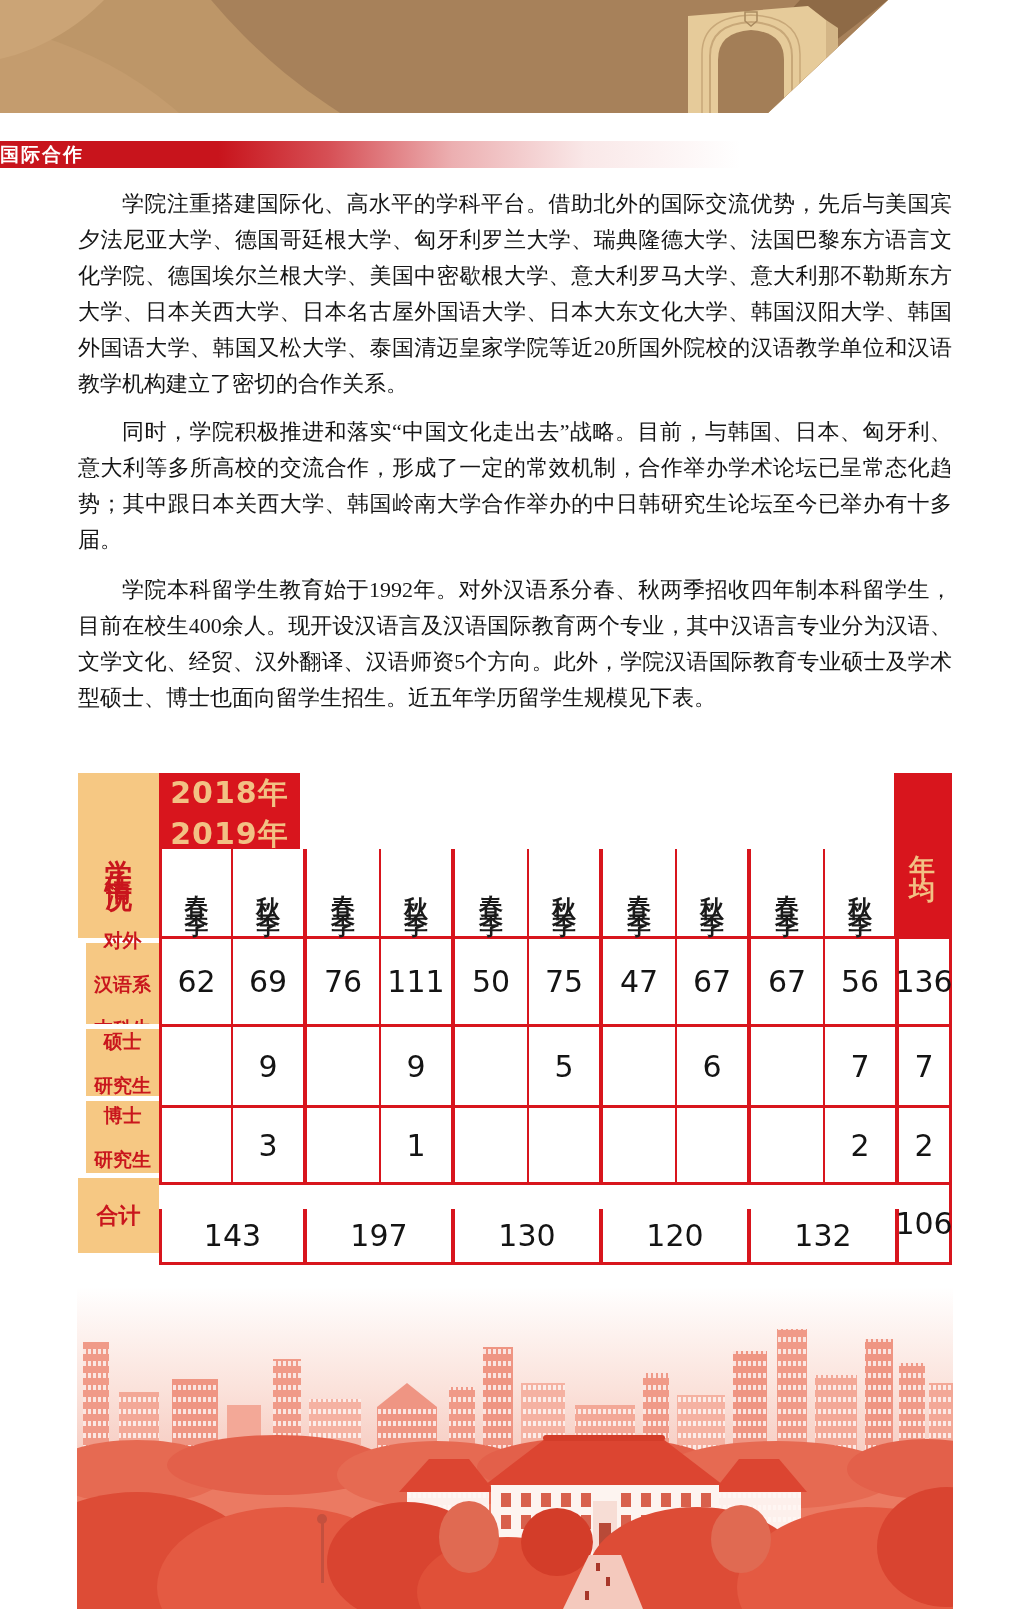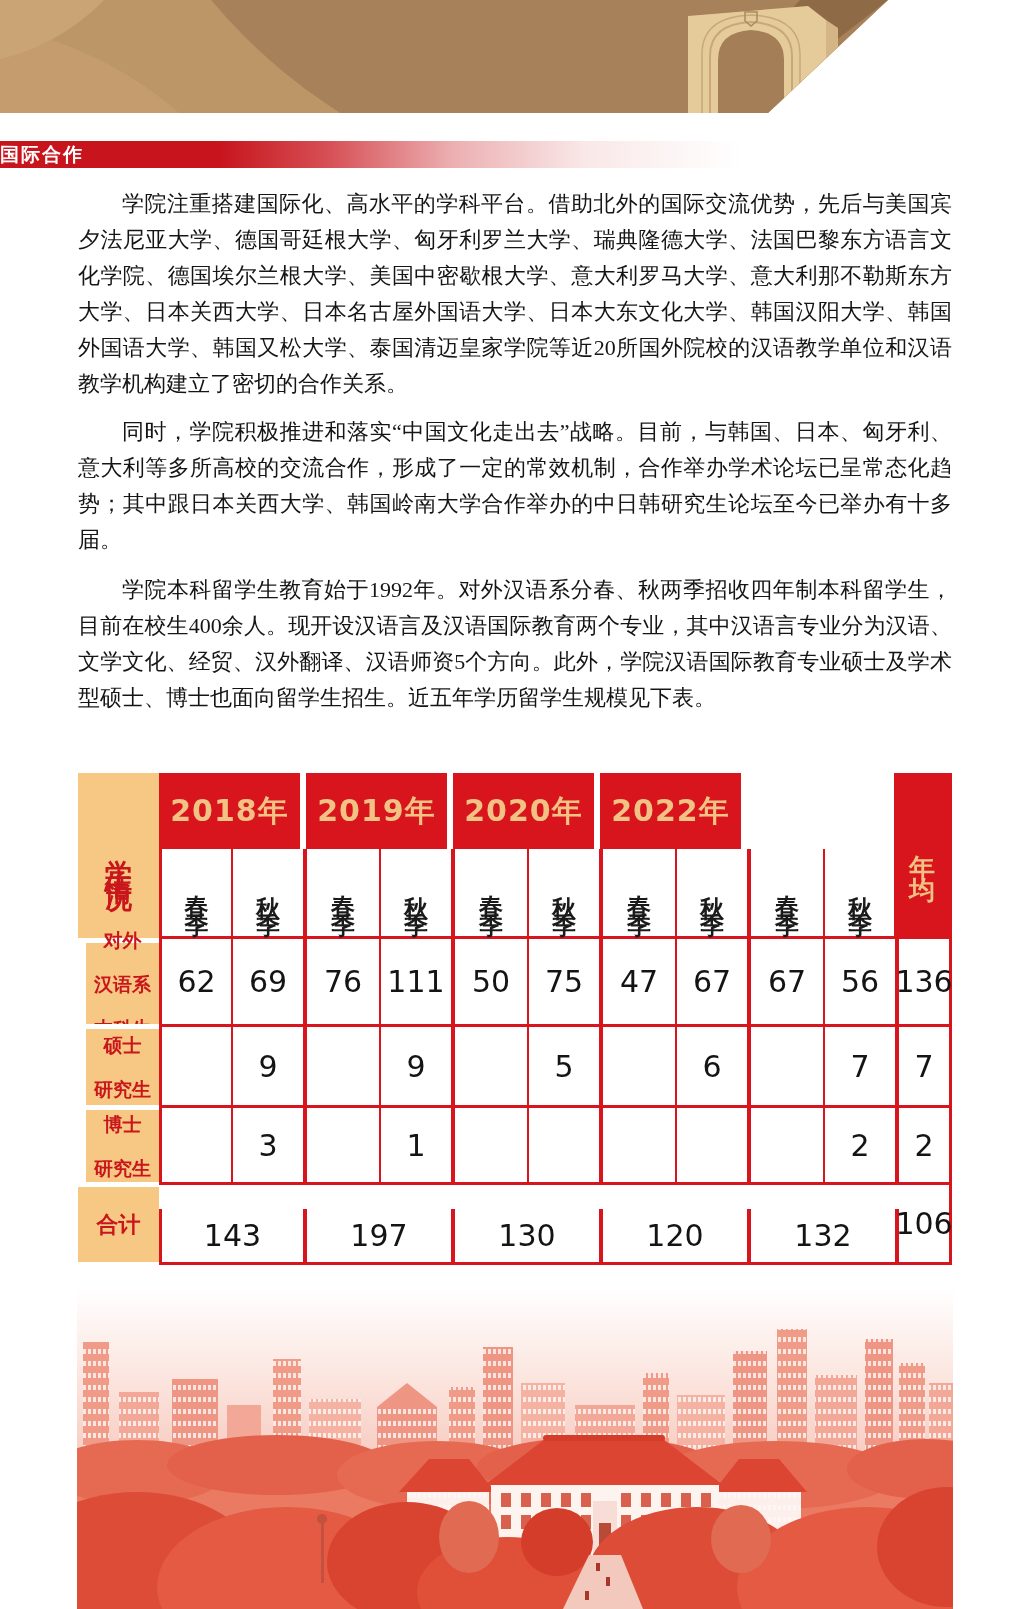--- a/index.html
+++ b/index.html
@@ -28,23 +28,23 @@
   .stu-table{position:absolute;left:78px;top:773px;display:flex;}
   .label-col{width:81px;display:flex;flex-direction:column;}
   .lab{
     box-sizing:border-box;background:#f6c883;color:#c9161d;font-weight:bold;
     display:flex;align-items:center;justify-content:center;text-align:center;
   }
   .lab.gap{border-top:5px solid #ffffff;}
   .corner{height:165px;writing-mode:vertical-rl;text-orientation:upright;
           font-size:27px;letter-spacing:9px;}
   .rowlab{font-size:19px;line-height:22px;margin-left:8px;}
-  .h-r0{height:86px;} .h-r1{height:81px;} .h-r2{height:77px;} .h-tot{height:80px;}
+  .h-r0{height:86px;} .h-r1{height:72px;} .h-r2{height:77px;} .h-tot{height:80px;}
   .data-col{width:793px;position:relative;}
-  .year-row{display:flex;height:76px;}
+  .year-row{display:flex;height:76px;flex-direction:column;}
   .year-cell{
     box-sizing:border-box;width:147px;height:76px;background:#d8151d;
     border-right:6px solid #ffffff;color:#f2c184;font-weight:bold;font-size:30px;
     display:flex;align-items:center;justify-content:center;letter-spacing:1px;
   }
   .avg-head{
     position:absolute;right:0;top:0;width:58px;height:166px;background:#d8151d;
     color:#f2c184;font-weight:bold;font-size:26px;z-index:2;
     display:flex;align-items:center;justify-content:center;
     writing-mode:vertical-rl;text-orientation:upright;letter-spacing:22px;

